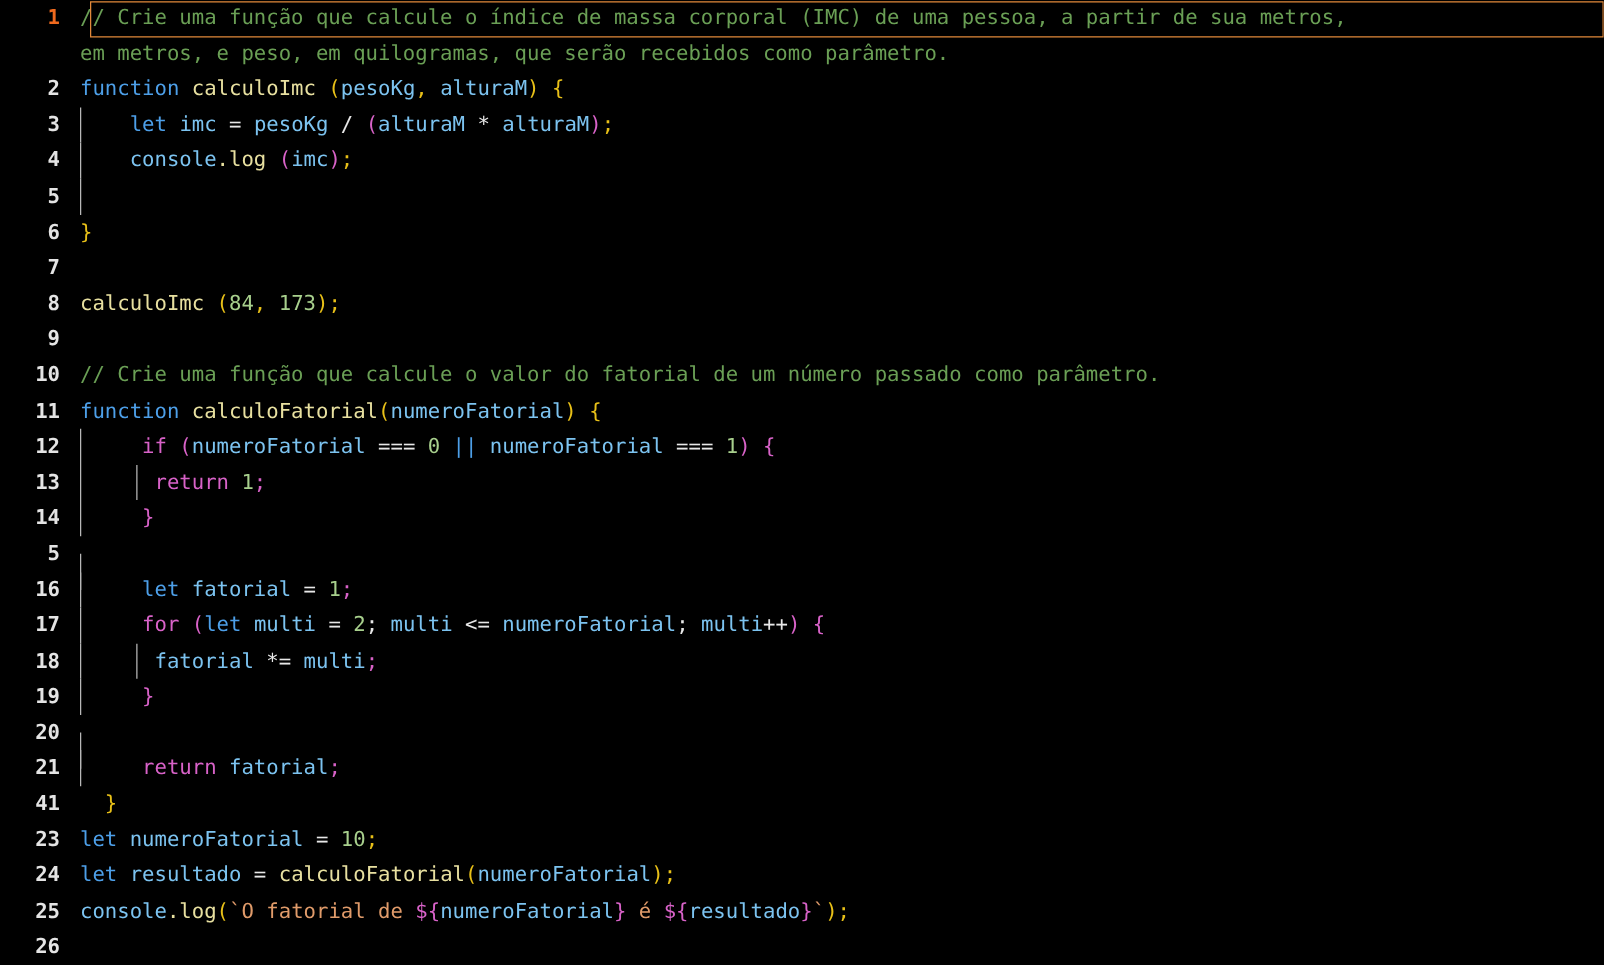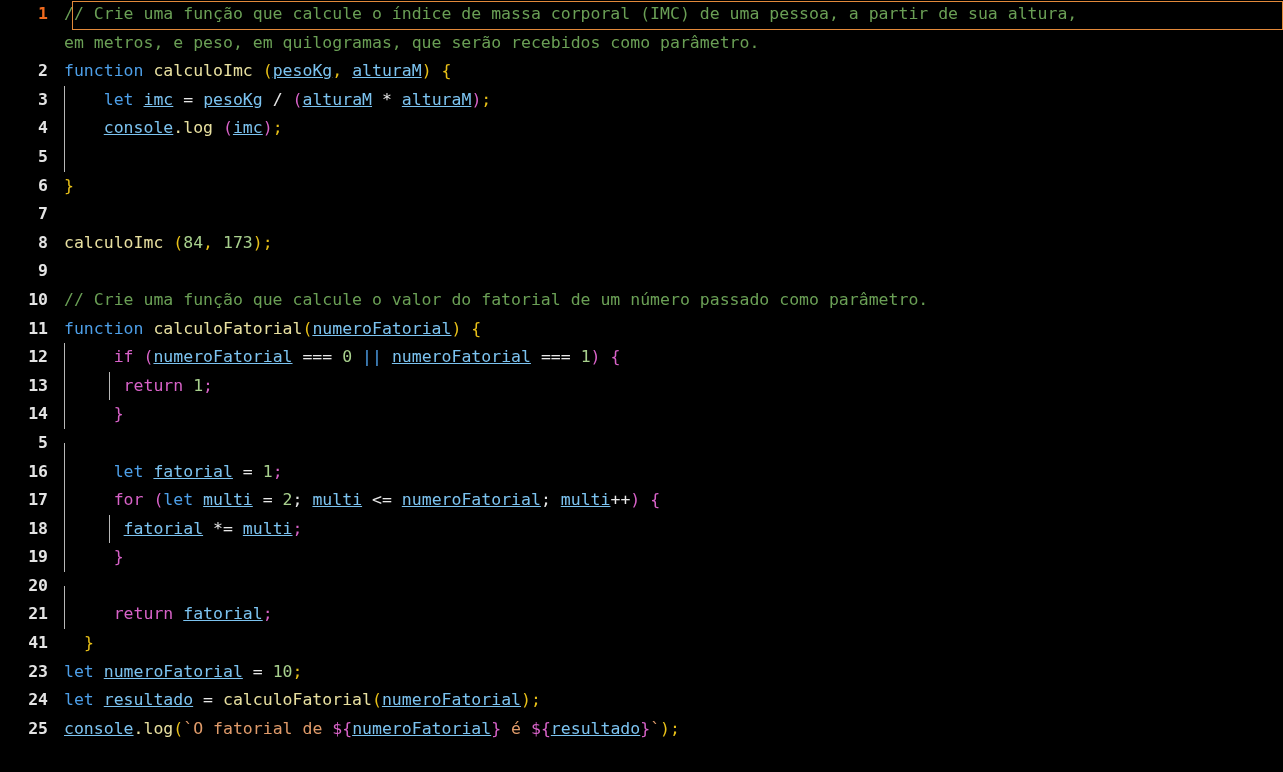--- a/index.html
+++ b/index.html
@@ -72,39 +72,39 @@
     background: #b8b8b8;
   }
   .guide.g1 { left: 4px; }
   .guide.g2 { left: 49px; }
 
   
   .cm   { color: #6a9f55; }   
   .kw   { color: #4d9fe8; }   
   .kwm  { color: #d862c8; }   
   .fn   { color: #e8e0a0; }   
-  .var  { color: #7cc3f0; text-decoration: underline; }   
+  .var  { color: #7cc3f0; }   
   .op   { color: #e8e8e8; }   
   .num  { color: #a8d08d; }   
   .py   { color: #e8c018; }   
   .pm   { color: #d862c8; }   
   .pb   { color: #4d9fe8; }   
   .str  { color: #e09b6a; }   
   .tpl  { color: #d862c8; }   
 </style>
 </head>
 <body>
 
 <div id="editor">
 
   <div id="active-line-box"></div>
 
   <div class="row">
     <div class="gutter active">1</div>
-    <div class="code"><span class="cm">// Crie uma função que calcule o índice de massa corporal (IMC) de uma pessoa, a partir de sua altura,</span></div>
+    <div class="code"><span class="cm">// Crie uma função que calcule o índice de massa corporal (IMC) de uma pessoa, a partir de sua metros,</span></div>
   </div>
 
   <div class="row">
     <div class="gutter"></div>
     <div class="code"><span class="cm">em metros, e peso, em quilogramas, que serão recebidos como parâmetro.</span></div>
   </div>
 
   <div class="row">
     <div class="gutter">2</div>
     <div class="code"><span class="kw">function</span><span class="op"> </span><span class="fn">calculoImc</span><span class="py"> (</span><span class="var">pesoKg</span><span class="py">,</span><span> </span><span class="var">alturaM</span><span class="py">)</span><span class="py"> {</span></div>
@@ -218,14 +218,18 @@
   <div class="row">
     <div class="gutter">24</div>
     <div class="code"><span class="kw">let</span> <span class="var">resultado</span> <span class="op">=</span> <span class="fn">calculoFatorial</span><span class="py">(</span><span class="var">numeroFatorial</span><span class="py">)</span><span class="py">;</span></div>
   </div>
 
   <div class="row">
     <div class="gutter">25</div>
     <div class="code"><span class="var">console</span><span class="fn">.log</span><span class="py">(</span><span class="str">`</span><span class="str">O fatorial de </span><span class="tpl">${</span><span class="var">numeroFatorial</span><span class="tpl">}</span><span class="str"> é </span><span class="tpl">${</span><span class="var">resultado</span><span class="tpl">}</span><span class="str">`</span><span class="py">)</span><span class="py">;</span></div>
   </div>
 
+  <div class="row">
+    <div class="gutter">26</div>
+    <div class="code"></div>
+  </div>
 
 </div>
 
 </body></html>

